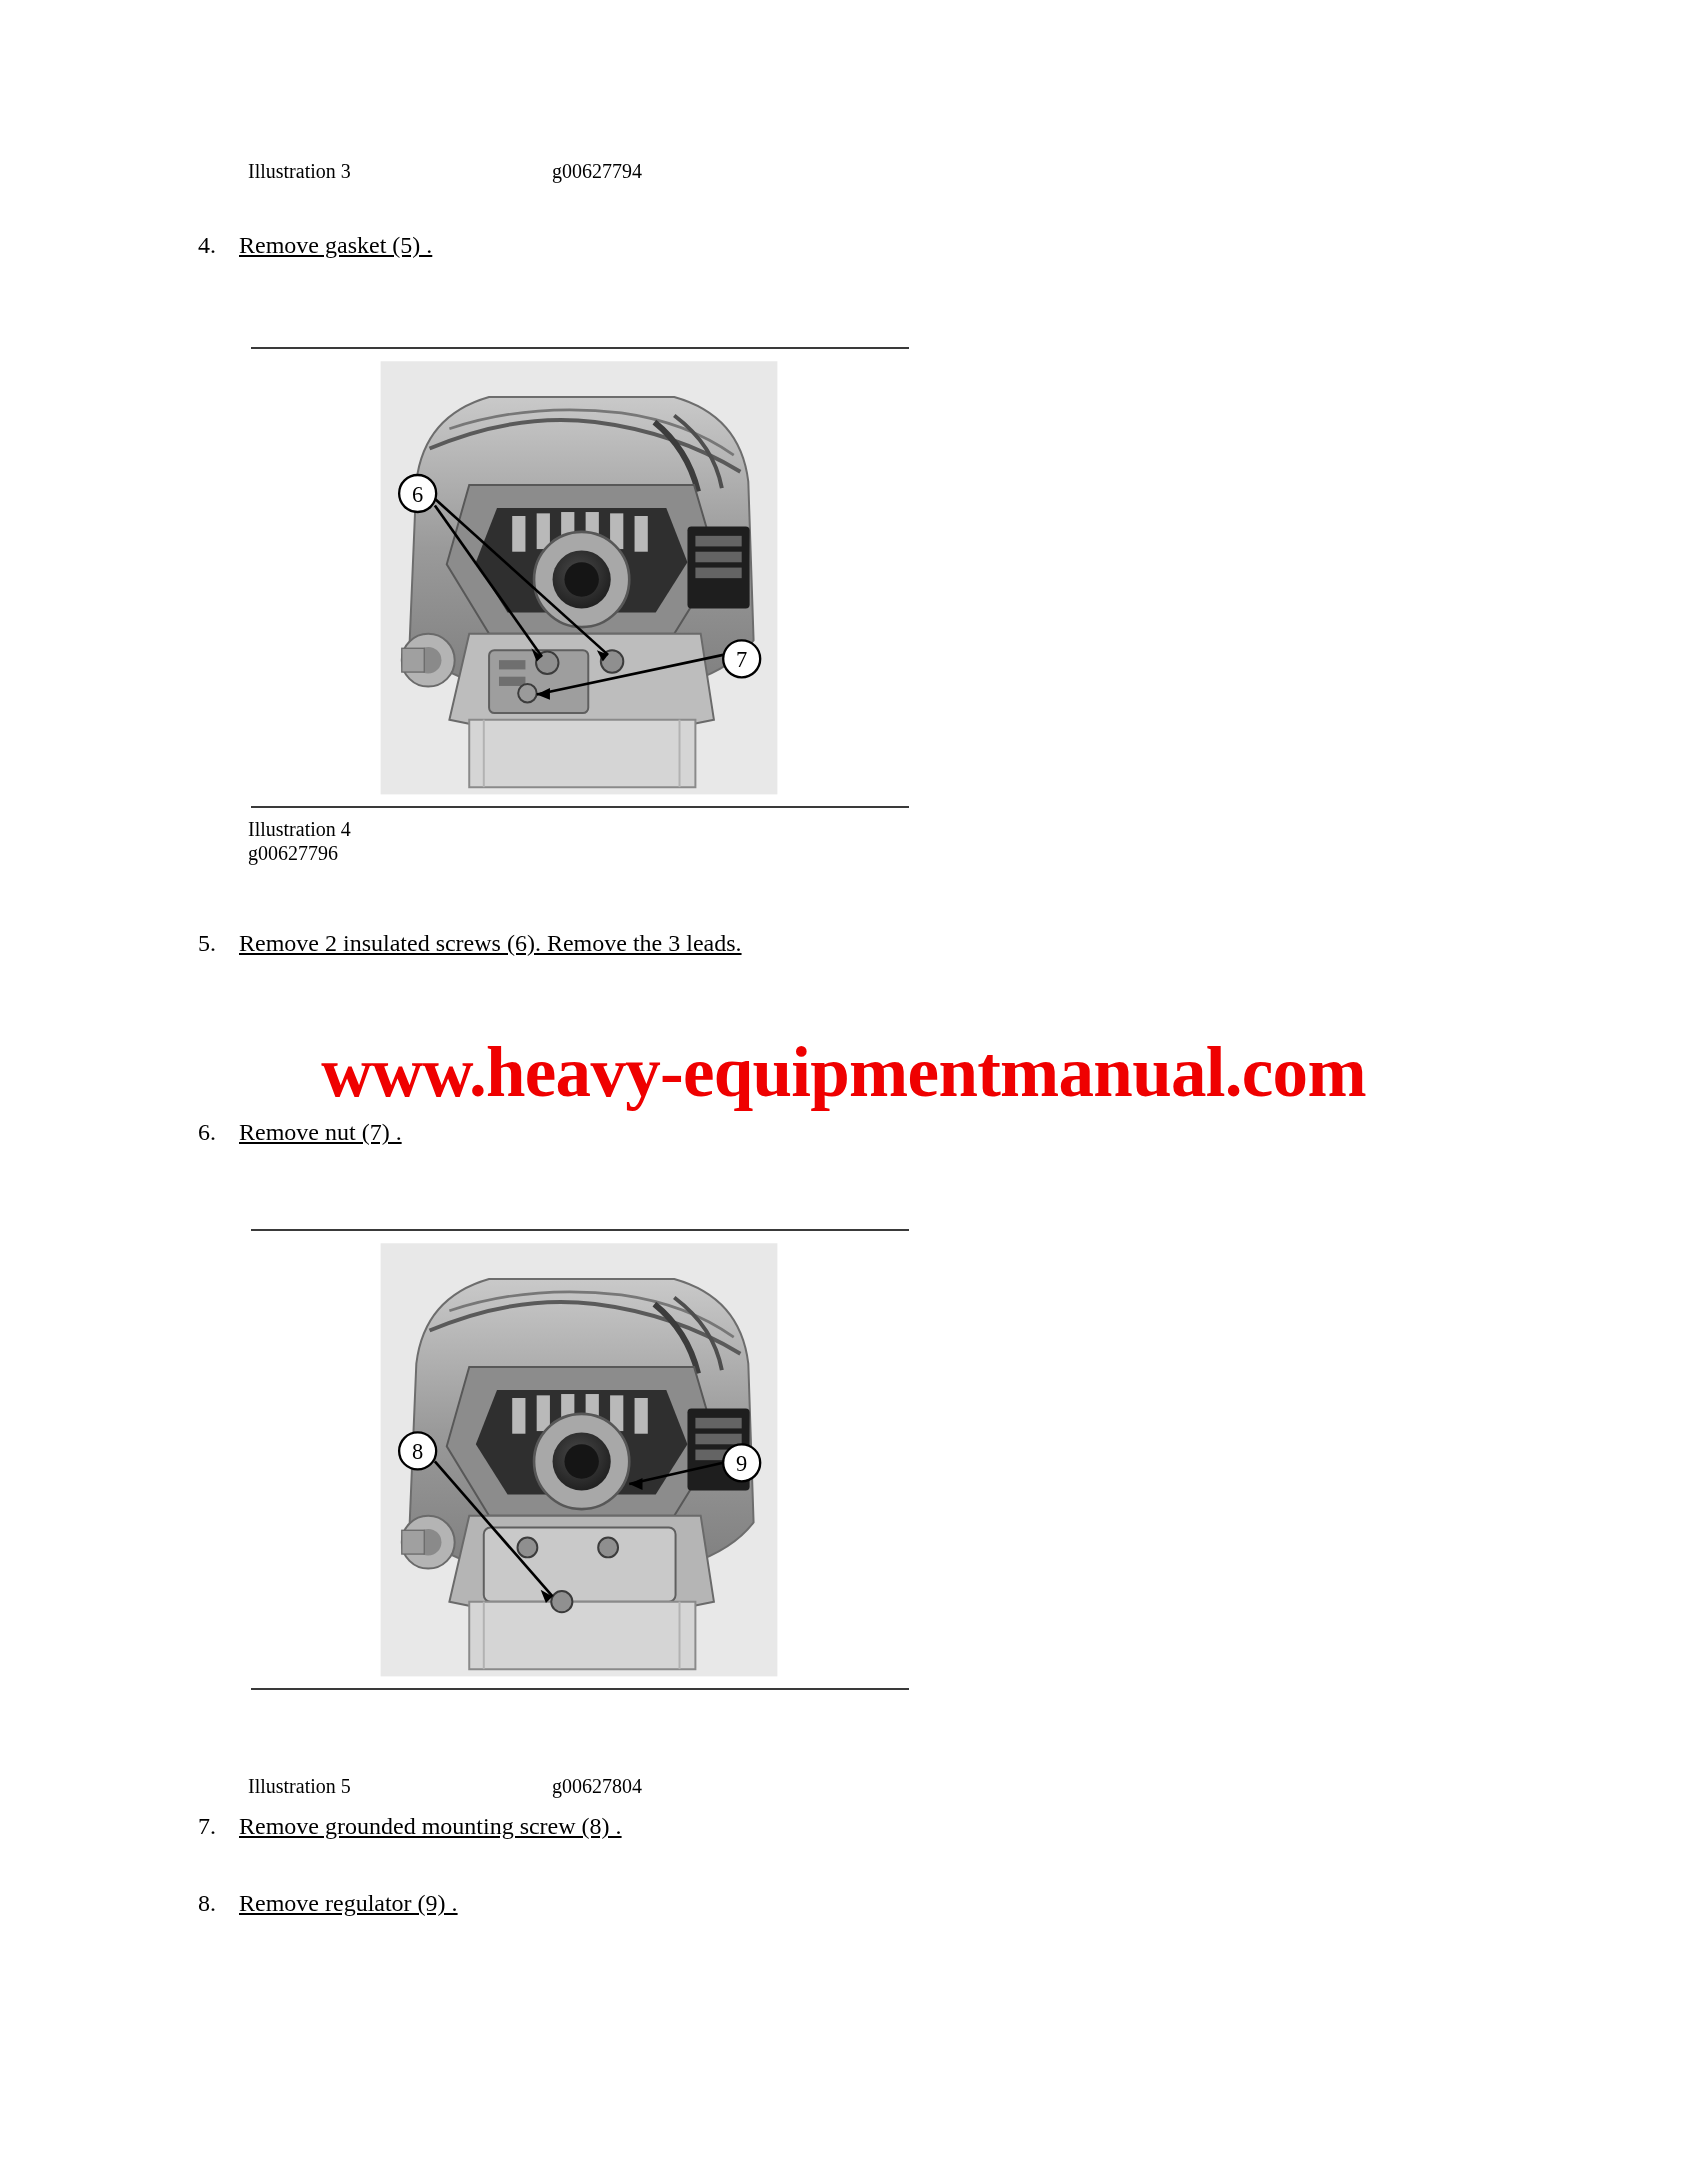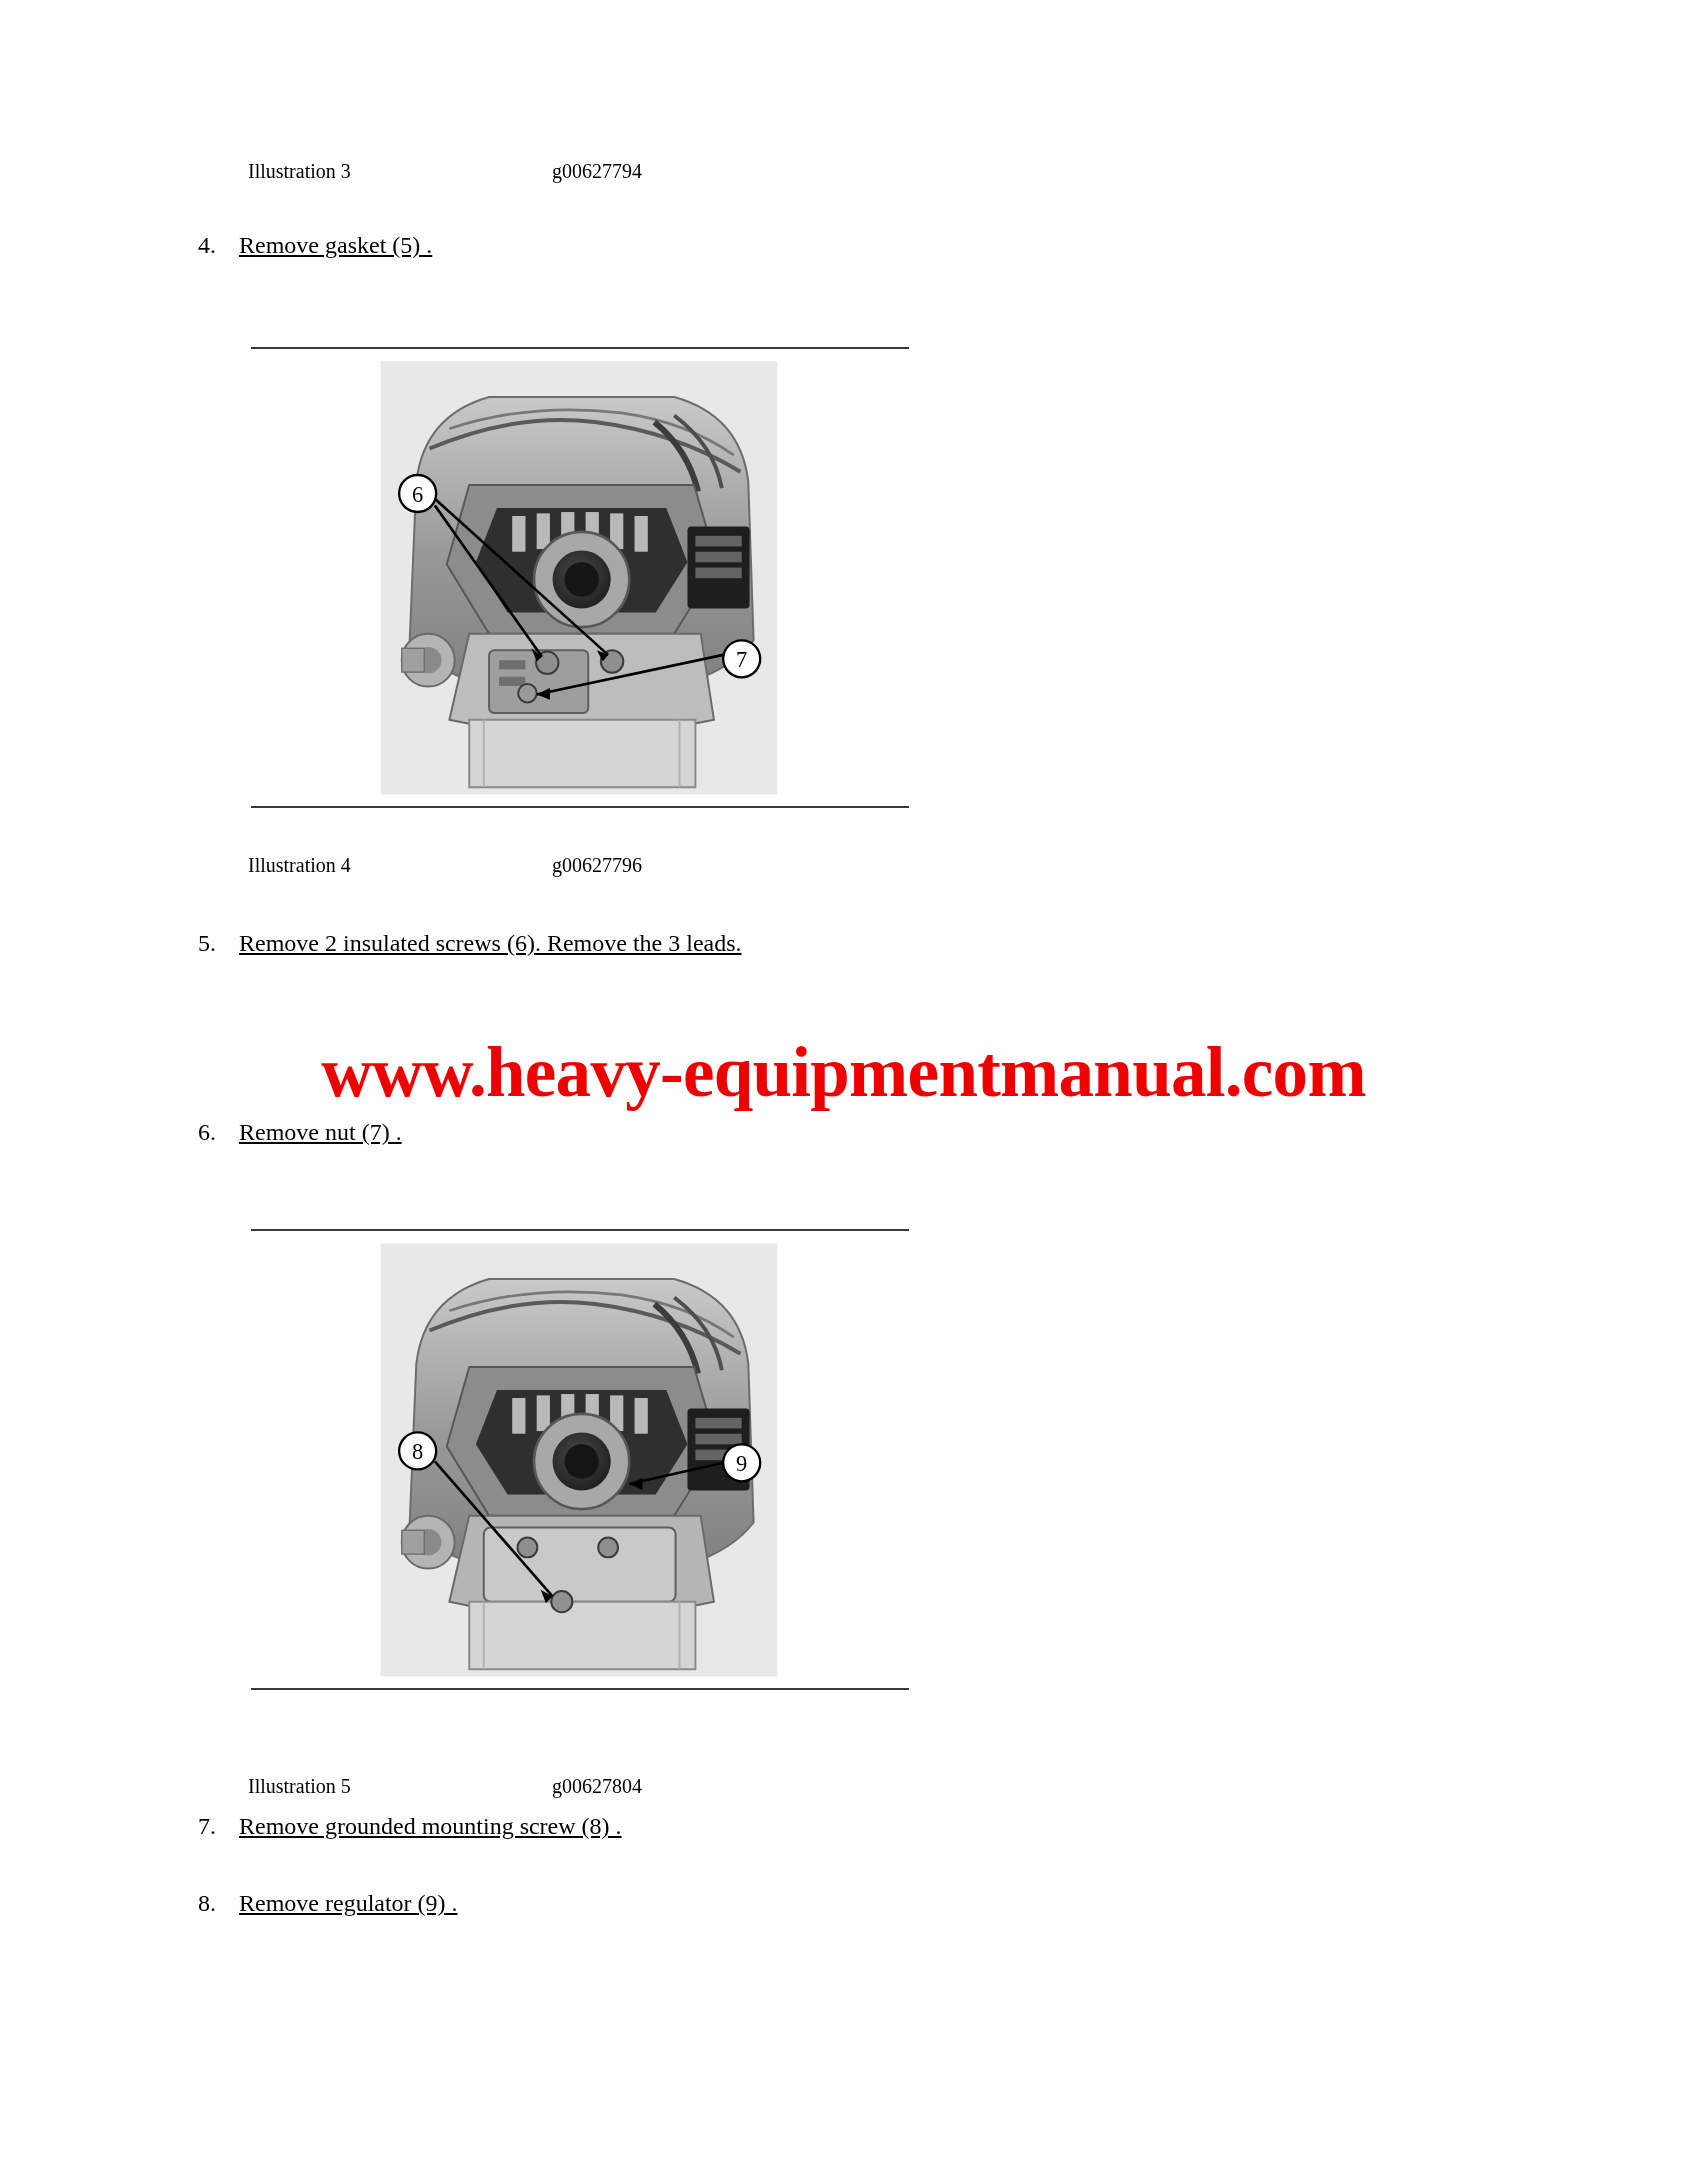--- a/index.html
+++ b/index.html
@@ -197,21 +197,21 @@
 
         <circle cx="742" cy="468" r="28" fill="#ffffff" stroke="#000000" stroke-width="3.5"></circle>
         <text x="742" y="481" font-family="Liberation Serif, serif" font-size="34" text-anchor="middle" fill="#000000">7</text>
         <line x1="714" y1="462" x2="432" y2="522" stroke="#000000" stroke-width="4"></line>
         <polygon points="432,522 452,512 452,530" fill="#000000"></polygon>
       </svg>
     </div>
     <div class="rule"></div>
   </div>
 
-  <div class="caption-row" style="top:853px;">
+  <div class="caption-row" style="top:817px;flex-direction:column;">
     <span class="cap-label">Illustration 4</span>
     <span class="cap-code">g00627796</span>
   </div>
 
   <div class="step" style="top:926px;">
     <span class="num">5.</span>
     <span class="txt">Remove 2 insulated screws (6). Remove the 3 leads.</span>
   </div>
 
 

